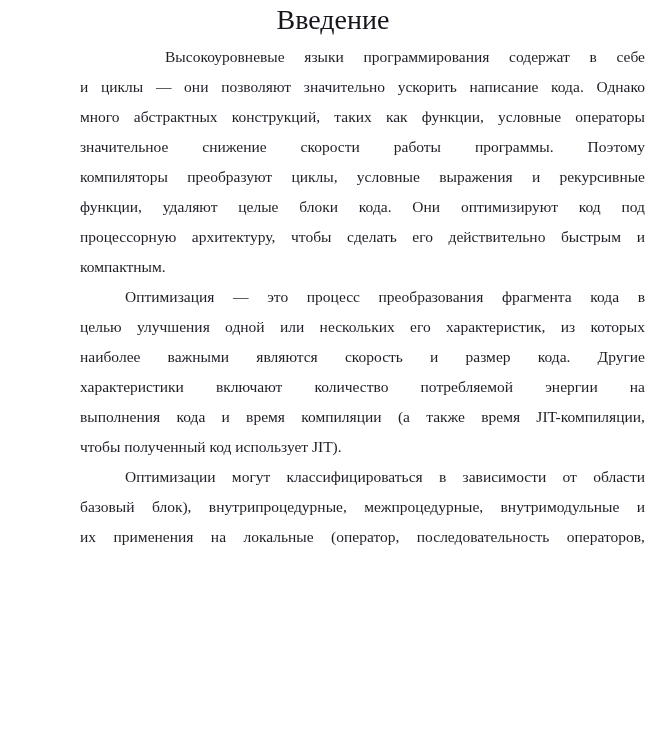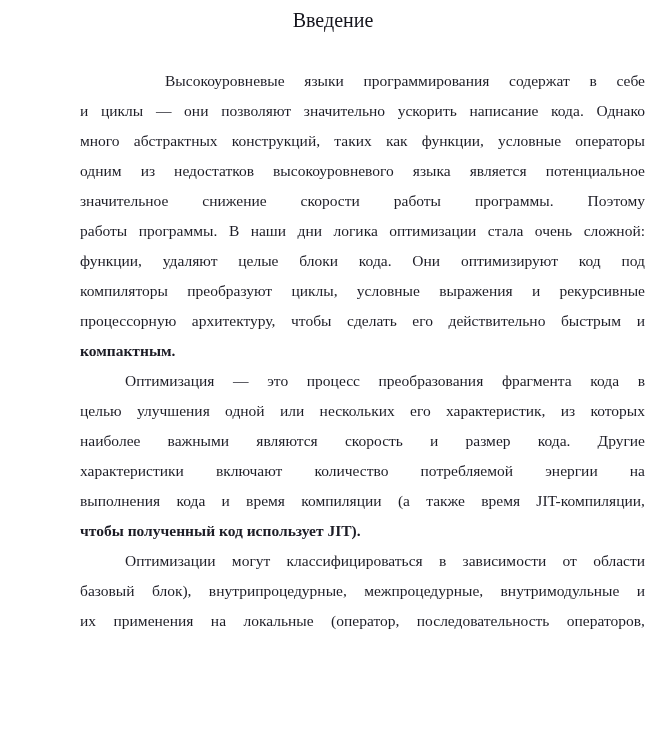--- a/index.html
+++ b/index.html
@@ -14,63 +14,60 @@
     background: #ffffff;
     overflow: hidden;
     font-family: "Liberation Serif", "DejaVu Serif", serif;
     color: #1d1d26;
   }
   .title {
     margin: 0;
     padding-top: 6px;
     width: 100%;
     text-align: center;
-    font-size: 20px;
+    font-size: 28px;
     line-height: 28px;
     font-weight: normal;
     color: #15151d;
   }
   .body {
     margin-left: 80px;
-    margin-top: 32px;
+    margin-top: 8px;
     width: 565px;
   }
   .paragraph {
     margin: 0;
     padding: 0;
   }
   .line {
     height: 30px;
     line-height: 30px;
     font-size: 15.5px;
     text-align: justify;
     text-align-last: justify;
     white-space: normal;
     overflow: hidden;
   }
   .line.last {
     text-align-last: left;
-    font-weight: bold;
   }
 </style>
 </head>
 <body>
 
 <div class="page">
   <h1 class="title">Введение</h1>
   <div class="body">
       <div class="paragraph">
         <div class="line first" style="padding-left: 85px;">Высокоуровневые языки программирования содержат в себе</div>
         <div class="line">и циклы — они позволяют значительно ускорить написание кода. Однако</div>
         <div class="line">много абстрактных конструкций, таких как функции, условные операторы</div>
-        <div class="line">одним из недостатков высокоуровневого языка является потенциальное</div>
         <div class="line">значительное снижение скорости работы программы. Поэтому</div>
-        <div class="line">работы программы. В наши дни логика оптимизации стала очень сложной:</div>
+        <div class="line">компиляторы преобразуют циклы, условные выражения и рекурсивные</div>
         <div class="line">функции, удаляют целые блоки кода. Они оптимизируют код под</div>
-        <div class="line">компиляторы преобразуют циклы, условные выражения и рекурсивные</div>
         <div class="line">процессорную архитектуру, чтобы сделать его действительно быстрым и</div>
         <div class="line last">компактным.</div>
       </div>
       <div class="paragraph">
         <div class="line first" style="padding-left: 45px;">Оптимизация — это процесс преобразования фрагмента кода в</div>
         <div class="line">целью улучшения одной или нескольких его характеристик, из которых</div>
         <div class="line">наиболее важными являются скорость и размер кода. Другие</div>
         <div class="line">характеристики включают количество потребляемой энергии на</div>
         <div class="line">выполнения кода и время компиляции (а также время JIT-компиляции,</div>
         <div class="line last">чтобы полученный код использует JIT).</div>

